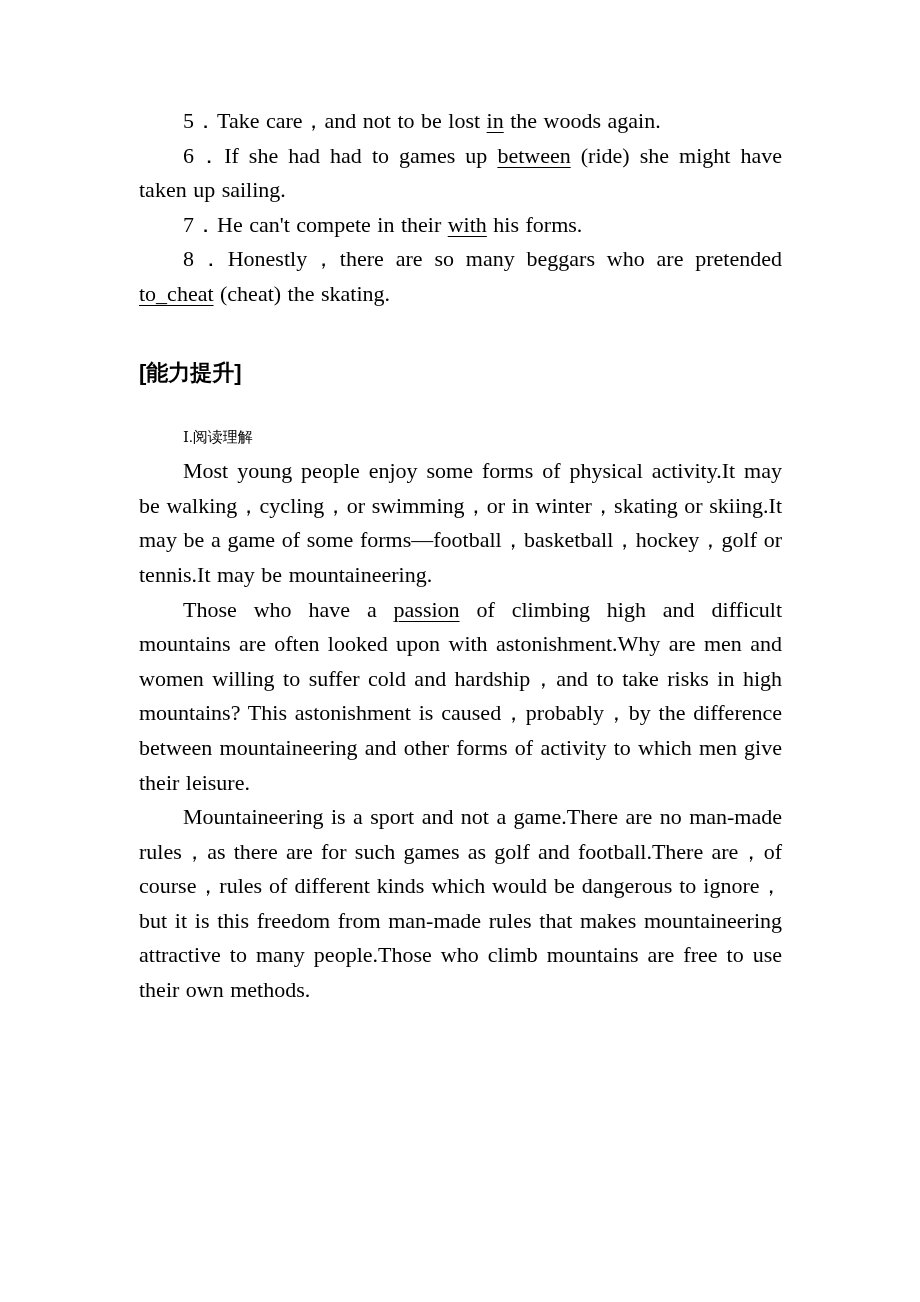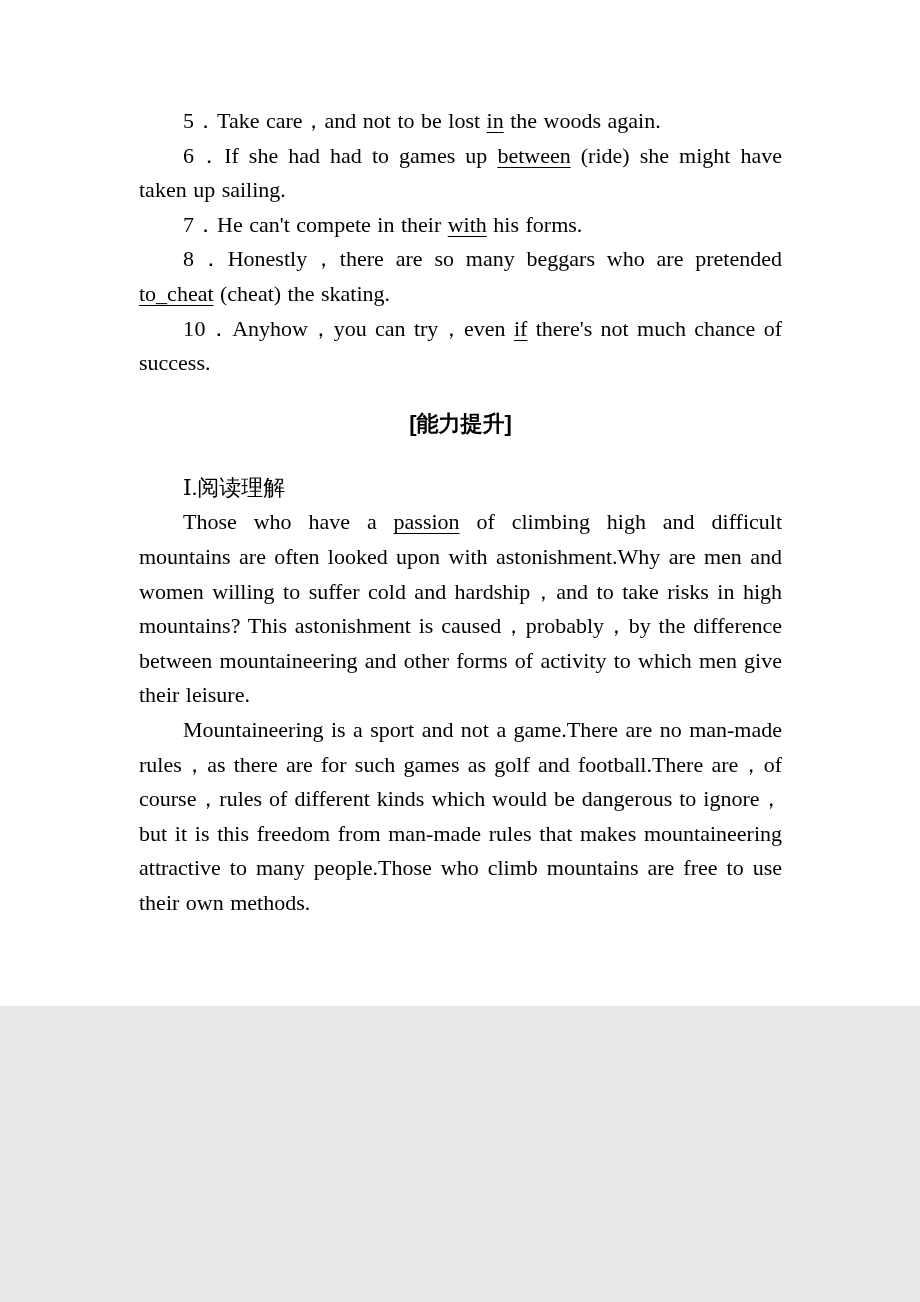--- a/index.html
+++ b/index.html
@@ -1,19 +1,19 @@
 <!DOCTYPE html>
 <html><head>
 <meta charset="utf-8">
 <style>
   html, body { margin: 0; padding: 0; background: #e8e8e8; }
   .page {
     position: relative;
     width: 920px;
-    height: 1006px;
+    height: 1302px;
     margin: 0 auto;
     background: #ffffff;
     color: #000000;
     font-family: "Liberation Serif", "DejaVu Serif", serif;
     font-size: 22px;
     line-height: 34.6px;
     box-sizing: border-box;
     padding: 104px 138px 0 139px;
     overflow: hidden;
   }
@@ -23,48 +23,47 @@
     text-indent: 44px;
     word-spacing: 1px;
   }
   .num { letter-spacing: 0.5px; }
   .u {
     text-decoration: underline;
     text-underline-offset: 4px;
     text-decoration-thickness: 1.4px;
   }
   .ability-header {
-    margin: 26px 0 0 0;
-    text-align: center;
+    margin: 44px 0 0 0;
     font-weight: bold;
     font-size: 22px;
     line-height: 34px;
     font-family: "Liberation Sans", "DejaVu Sans", sans-serif;
   }
   .reading-heading {
     margin: 30px 0 0 0;
     text-indent: 44px;
-    font-size: 22px;
+    font-size: 15px;
     line-height: 34.6px;
   }
   .para.cutoff { text-align-last: justify; }
 </style>
 </head>
 <body>
 
 <div class="page">
   <section id="exerciseList">
       <p class="exercise-item"><span class="num">5．</span><span class="">Take care，and not to be lost </span><span class="u">in</span><span class=""> the woods again.</span></p>
       <p class="exercise-item"><span class="num">6．</span><span class="">If she had had to games up </span><span class="u">between</span><span class=""> (ride) she might have taken up sailing.</span></p>
       <p class="exercise-item"><span class="num">7．</span><span class="">He can't compete in their </span><span class="u">with</span><span class=""> his forms.</span></p>
       <p class="exercise-item"><span class="num">8．</span><span class="">Honestly，there are so many beggars who are pretended </span><span class="u">to_cheat</span><span class=""> (cheat) the skating.</span></p>
-      <p class="exercise-item"><span class="num">10．</span><span class="">Anyhow，you can try，even </span><span class="u">if</span><span class=""> there's not much chance of success.</span></p>
     </section>
 
   <h2 class="ability-header">[能力提升]</h2>
 
   <div class="reading-heading">Ⅰ.阅读理解</div>
 
   <section id="passage">
+      <p class="para"><span class="">Most young people enjoy some forms of physical activity.It may be walking，cycling，or swimming，or in winter，skating or skiing.It may be a game of some forms—football，basketball，hockey，golf or tennis.It may be mountaineering.</span></p>
       <p class="para"><span class="">Those who have a </span><span class="u">passion</span><span class=""> of climbing high and difficult mountains are often looked upon with astonishment.Why are men and women willing to suffer cold and hardship，and to take risks in high mountains? This astonishment is caused，probably，by the difference between mountaineering and other forms of activity to which men give their leisure.</span></p>
       <p class="para"><span class="">Mountaineering is a sport and not a game.There are no man-made rules，as there are for such games as golf and football.There are，of course，rules of different kinds which would be dangerous to ignore，but it is this freedom from man-made rules that makes mountaineering attractive to many people.Those who climb mountains are free to use their own methods.</span></p>
     </section>
 </div>
 
 </body></html>

